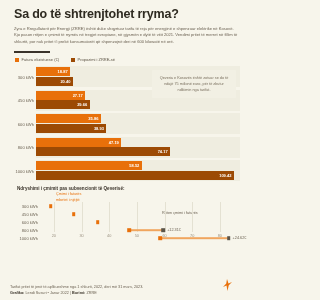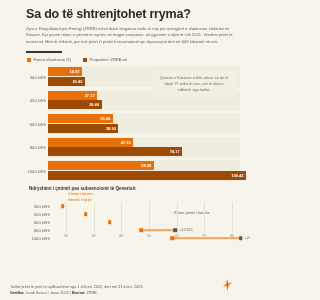--- a/index.html
+++ b/index.html
@@ -4,21 +4,21 @@
 <style>
   html,body{margin:0;padding:0;}
   body{
     width:250px;height:300px;
     background:#F7F5EB;
     font-family:"Liberation Sans", sans-serif;
     color:#4a3f2f;
     overflow:hidden;
     position:relative;
   }
-  .page{position:relative;width:250px;height:300px;box-sizing:border-box;padding:8px 10px 0 26px;}
+  .page{position:relative;width:250px;height:300px;box-sizing:border-box;padding:8px 10px 0 14px;}
 
   .title{
     font-size:12.5px;font-weight:bold;color:#2e2a20;
     letter-spacing:-0.2px;margin:0 0 4px 0;line-height:1.1;
   }
   .subtitle{
     font-size:4.1px;line-height:1.62;color:#6b6152;margin:0 0 5px 0;
     max-width:232px;
   }
   .rule{width:36px;height:2.4px;background:#3a332a;margin:0 0 4px 0;}

